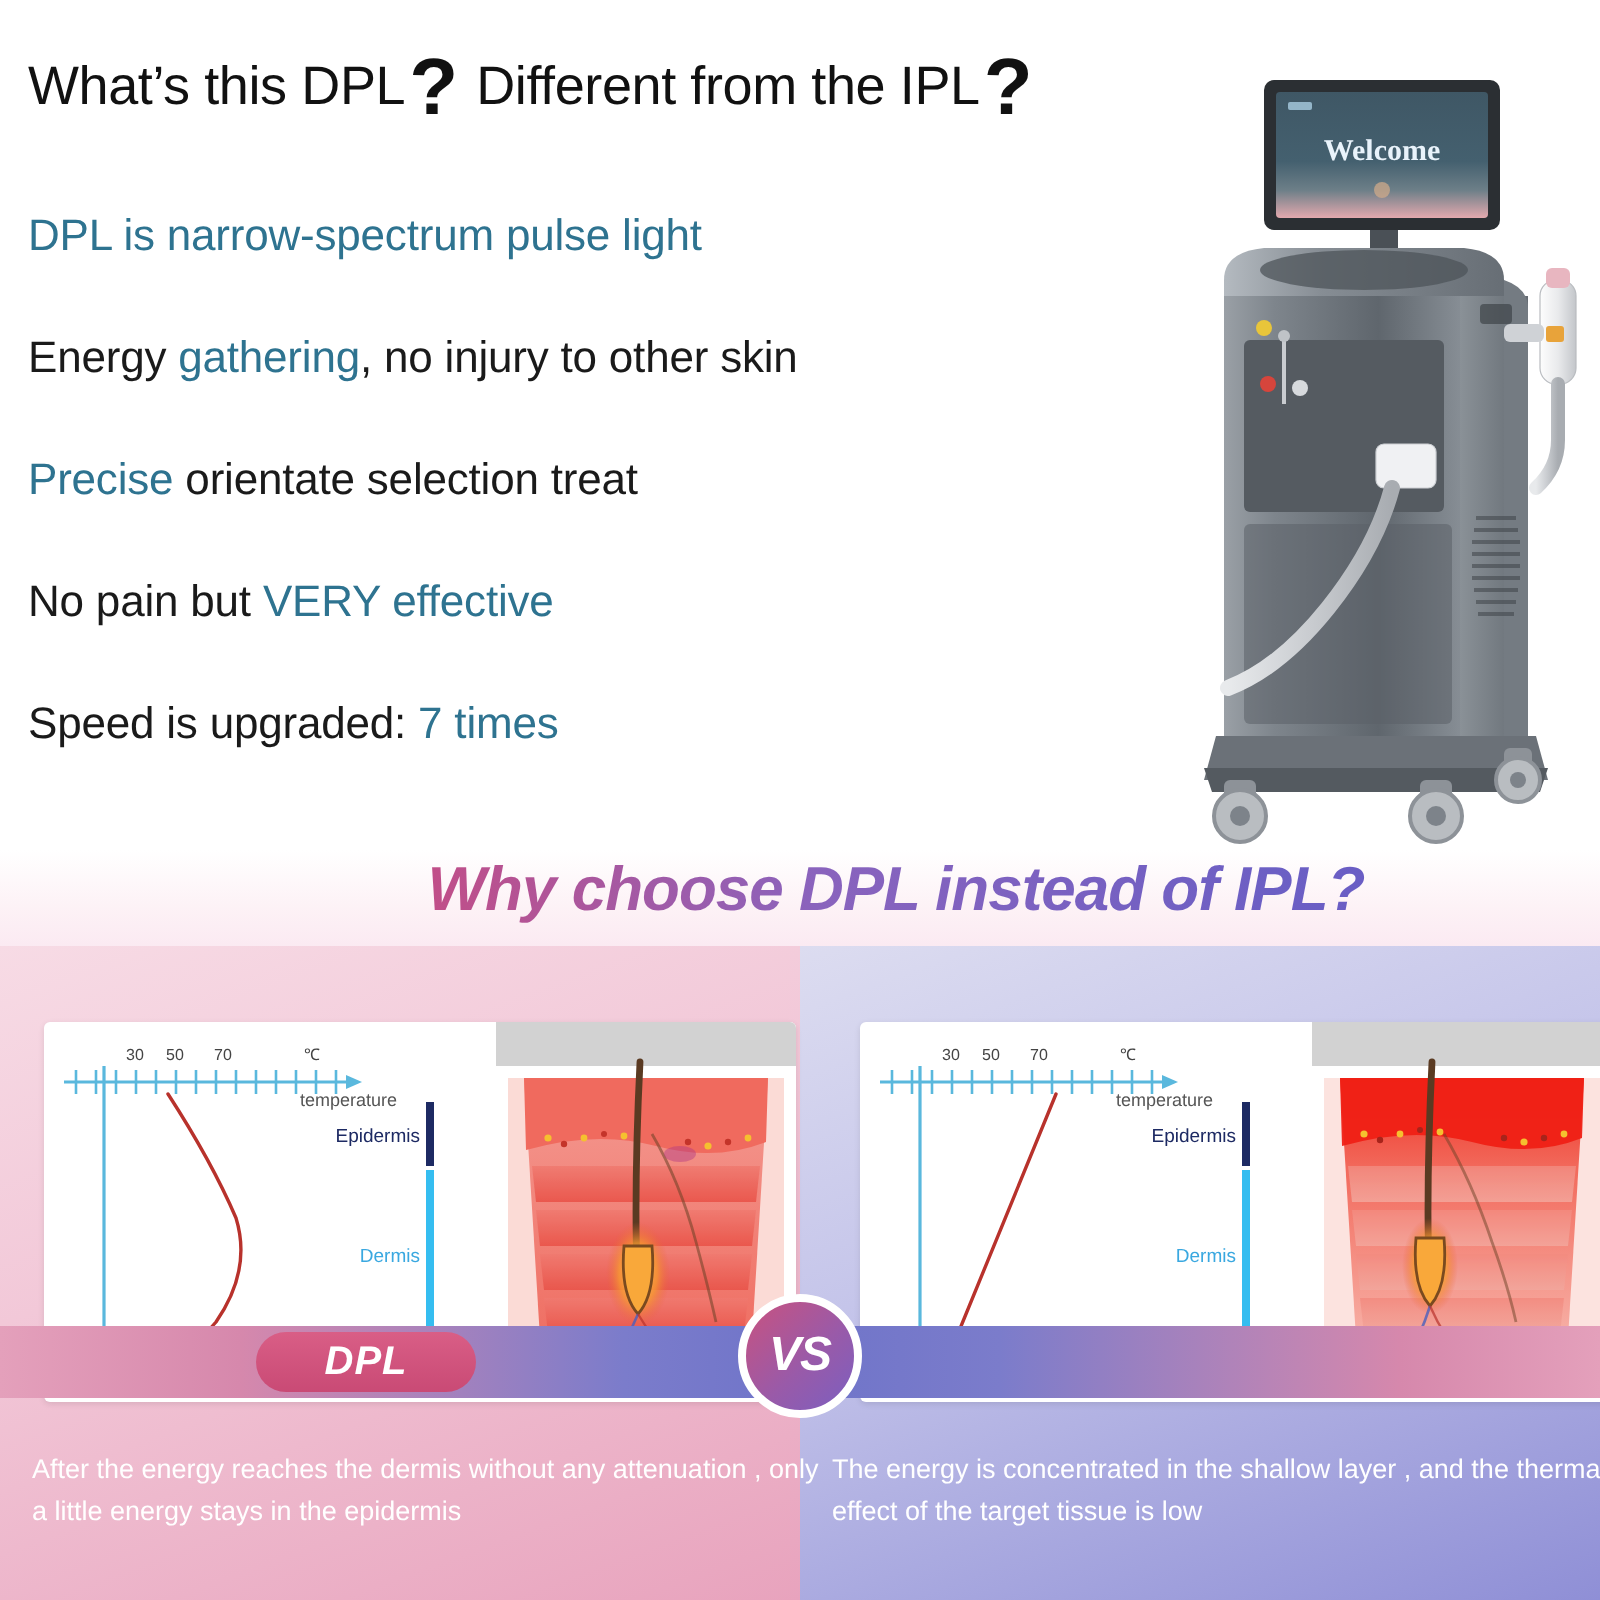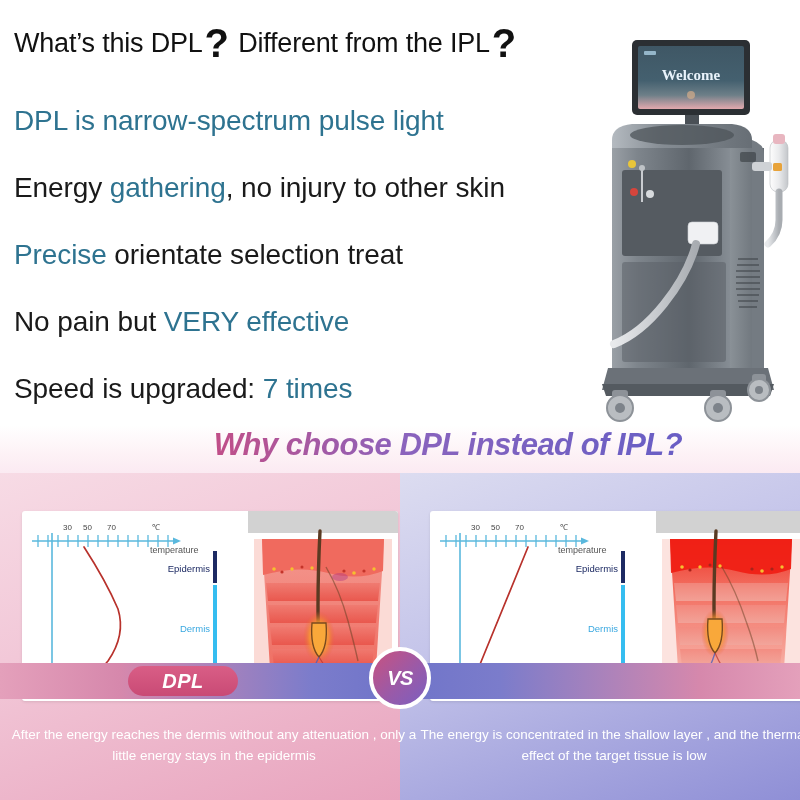--- a/index.html
+++ b/index.html
@@ -47,21 +47,21 @@
     top: 5px;
     padding: 0 2px;
   }
 
   .bullets {
     position: absolute;
     left: 14px; top: 105px;
     width: 560px;
   }
   .bullet-line {
-    font-size: 28px;
+    font-size: 22px;
     color: #1a1a1a;
     margin-bottom: 35px;
     white-space: nowrap;
     letter-spacing: -0.1px;
   }
   .accent { color: #2e7390; }
 
   
   .machine {
     position: absolute;
@@ -201,38 +201,37 @@
   .pill-ipl { left: 562px; }
   .vs-badge {
     position: absolute;
     left: 369px; top: -16px;
     width: 62px; height: 62px;
     border-radius: 50%;
     background: linear-gradient(135deg, #c9527f 0%, #9a5aa8 55%, #7b5fc0 100%);
     border: 4px solid #ffffff;
     box-sizing: border-box;
     color: #ffffff;
-    font-size: 20px;
+    font-size: 24px;
     font-weight: bold;
     font-style: italic;
     text-align: center;
     line-height: 54px;
     letter-spacing: -0.5px;
   }
 
   
   .caption {
     position: absolute;
     top: 251px;
     width: 428px;
-    text-align: center;
     color: #ffffff;
     font-size: 13.5px;
     line-height: 21px;
-    padding: 0 4px;
+    padding: 0 16px;
     box-sizing: border-box;
   }
   .cap-left { left: 0; }
   .cap-right { left: 400px; }
 </style>
 </head>
 <body>
 
 <div id="root">
 

